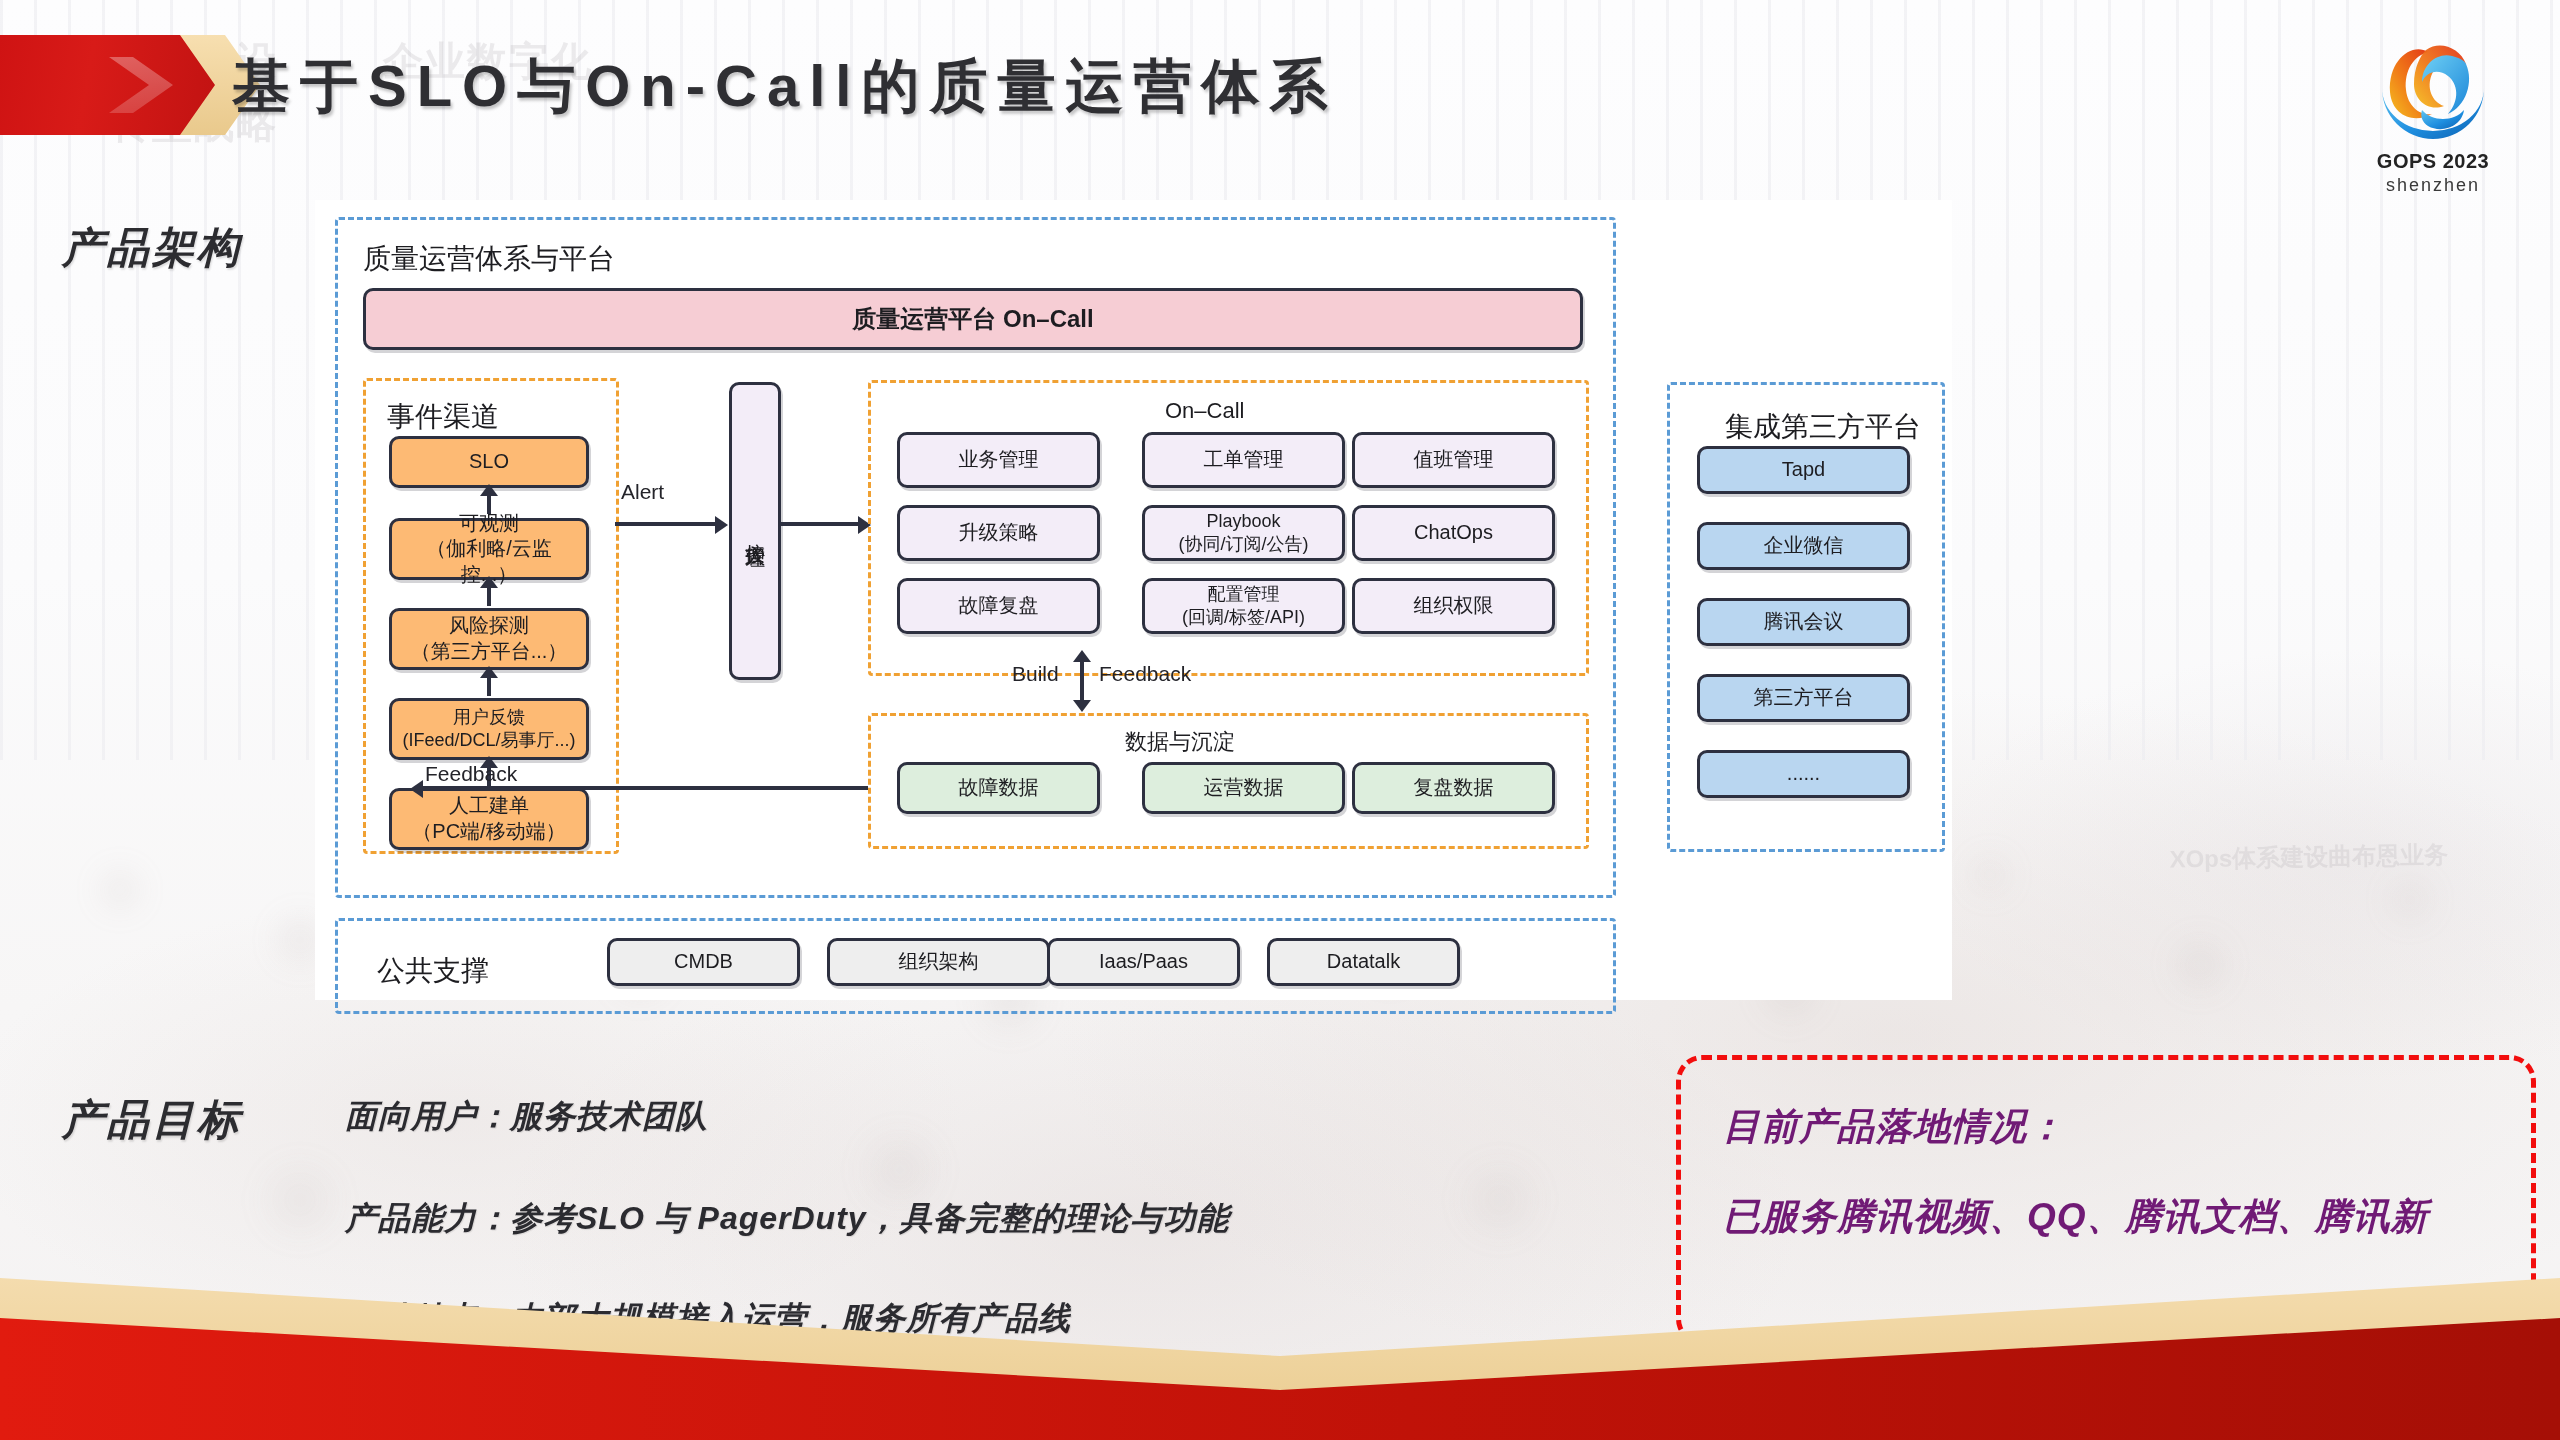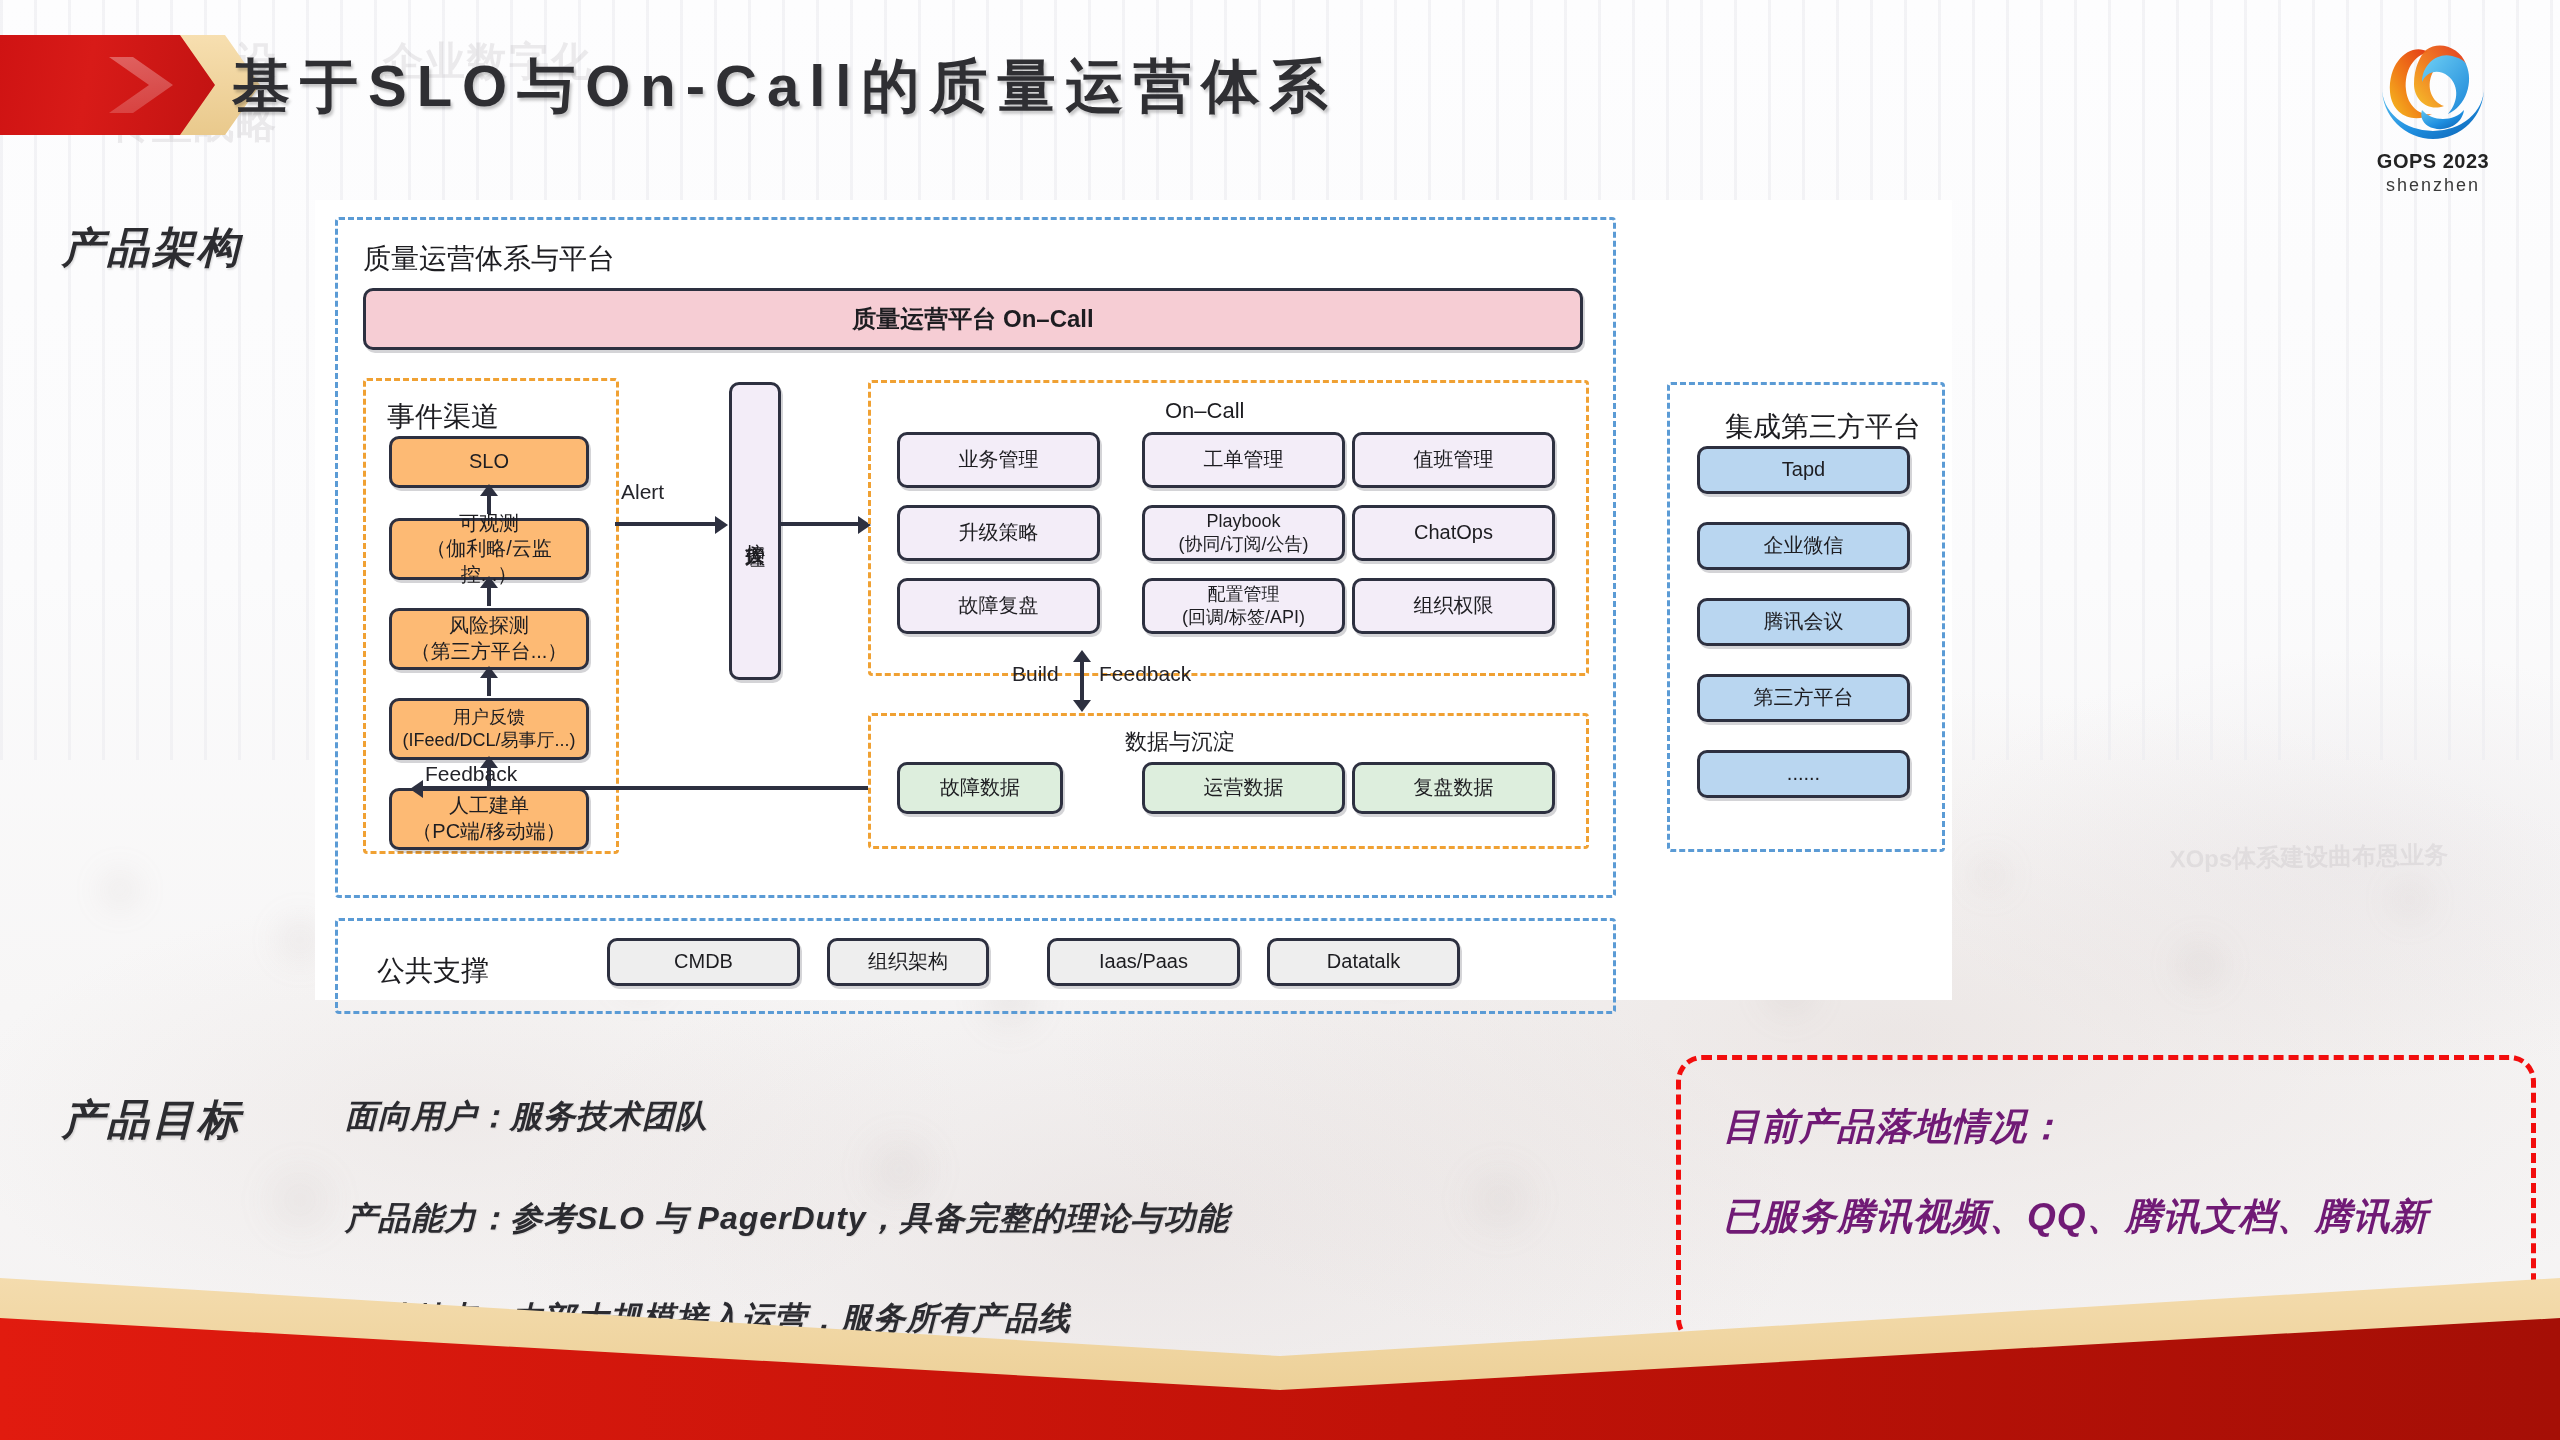--- a/index.html
+++ b/index.html
@@ -295,21 +295,21 @@
 
   <div class="arrow-label" style="left:697px;top:462px;">Build</div>
   <div class="arrow-label" style="left:784px;top:462px;">Feedback</div>
   <div class="ln" style="left:765px;top:458px;width:4px;height:44px;"></div>
   <div style="position:absolute;left:758px;top:450px;width:0;height:0;border-left:9px solid transparent;border-right:9px solid transparent;border-bottom:12px solid #2d3040;"></div>
   <div style="position:absolute;left:758px;top:500px;width:0;height:0;border-left:9px solid transparent;border-right:9px solid transparent;border-top:12px solid #2d3040;"></div>
 
   <div class="dash-orange" style="left:553px;top:513px;width:715px;height:130px;"></div>
   <div class="grp-title" style="left:810px;top:527px;font-weight:normal;font-size:22px;">数据与沉淀</div>
 
-  <div class="node n-green" style="left:582px;top:562px;width:166px;height:52px;">
+  <div class="node n-green" style="left:582px;top:562px;width:203px;height:52px;">
     <span>故障数据</span>
   </div>
   <div class="node n-green" style="left:827px;top:562px;width:203px;height:52px;">
     <span>运营数据</span>
   </div>
   <div class="node n-green" style="left:1037px;top:562px;width:203px;height:52px;">
     <span>复盘数据</span>
   </div>
 
   <div class="arrow-label" style="left:110px;top:562px;">Feedback</div>
@@ -334,21 +334,21 @@
   <div class="node n-blue" style="left:1382px;top:550px;width:213px;height:48px;">
     <span>......</span>
   </div>
 
   <div class="dash-blue" style="left:20px;top:718px;width:1275px;height:90px;"></div>
   <div class="grp-title" style="left:62px;top:752px;">公共支撑</div>
 
   <div class="node n-gray" style="left:292px;top:738px;width:193px;height:48px;">
     <span>CMDB</span>
   </div>
-  <div class="node n-gray" style="left:512px;top:738px;width:162px;height:48px;">
+  <div class="node n-gray" style="left:512px;top:738px;width:223px;height:48px;">
     <span>组织架构</span>
   </div>
   <div class="node n-gray" style="left:732px;top:738px;width:193px;height:48px;">
     <span>Iaas/Paas</span>
   </div>
   <div class="node n-gray" style="left:952px;top:738px;width:193px;height:48px;">
     <span>Datatalk</span>
   </div>
 </div>
 

